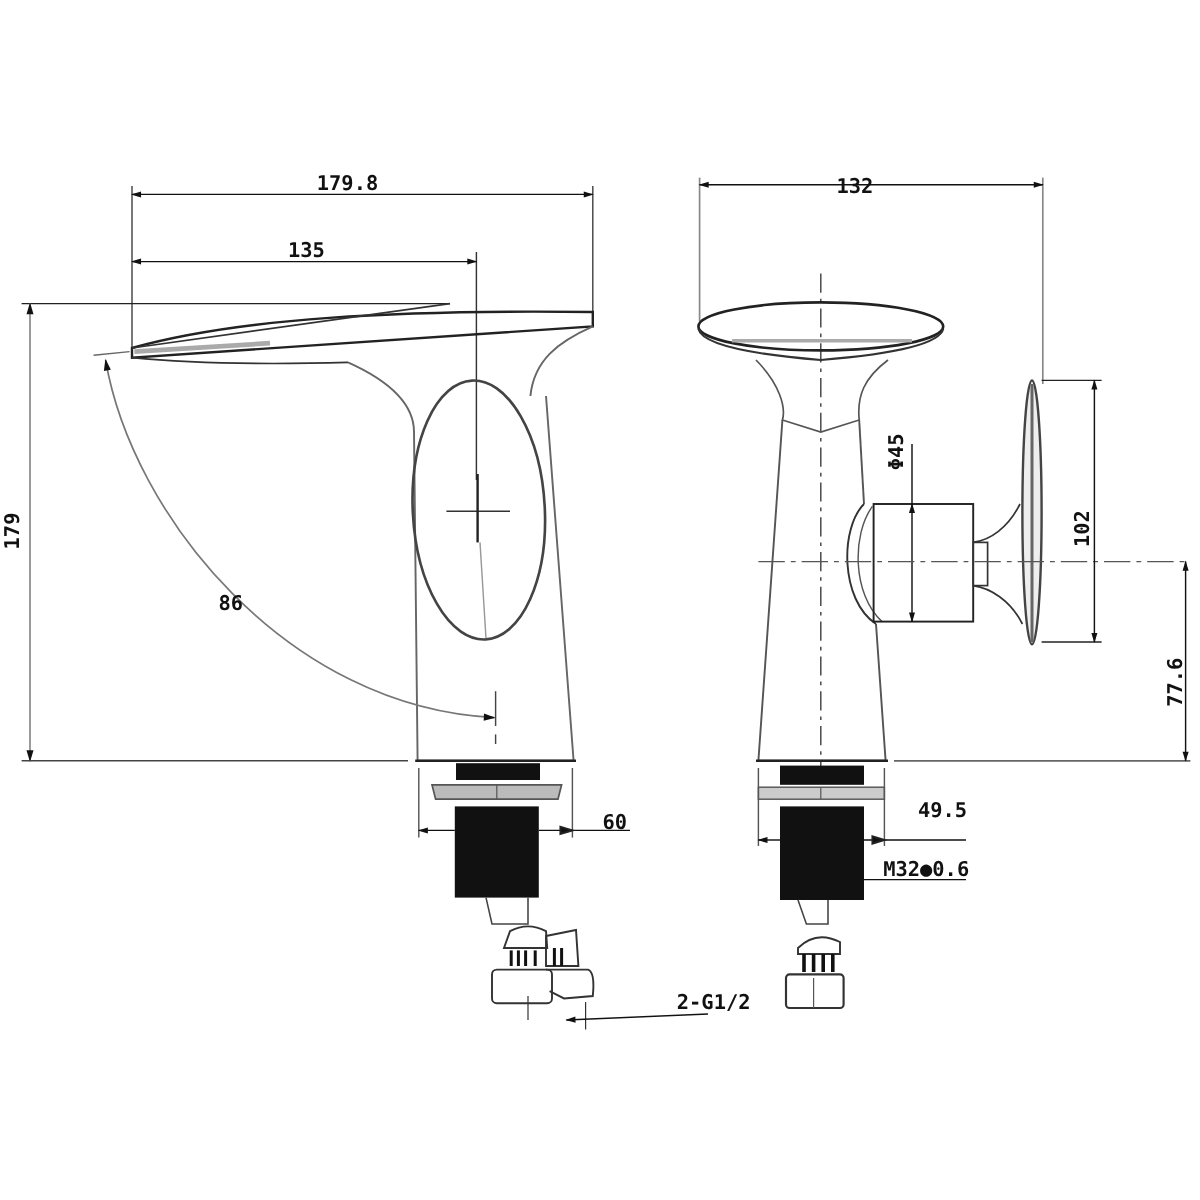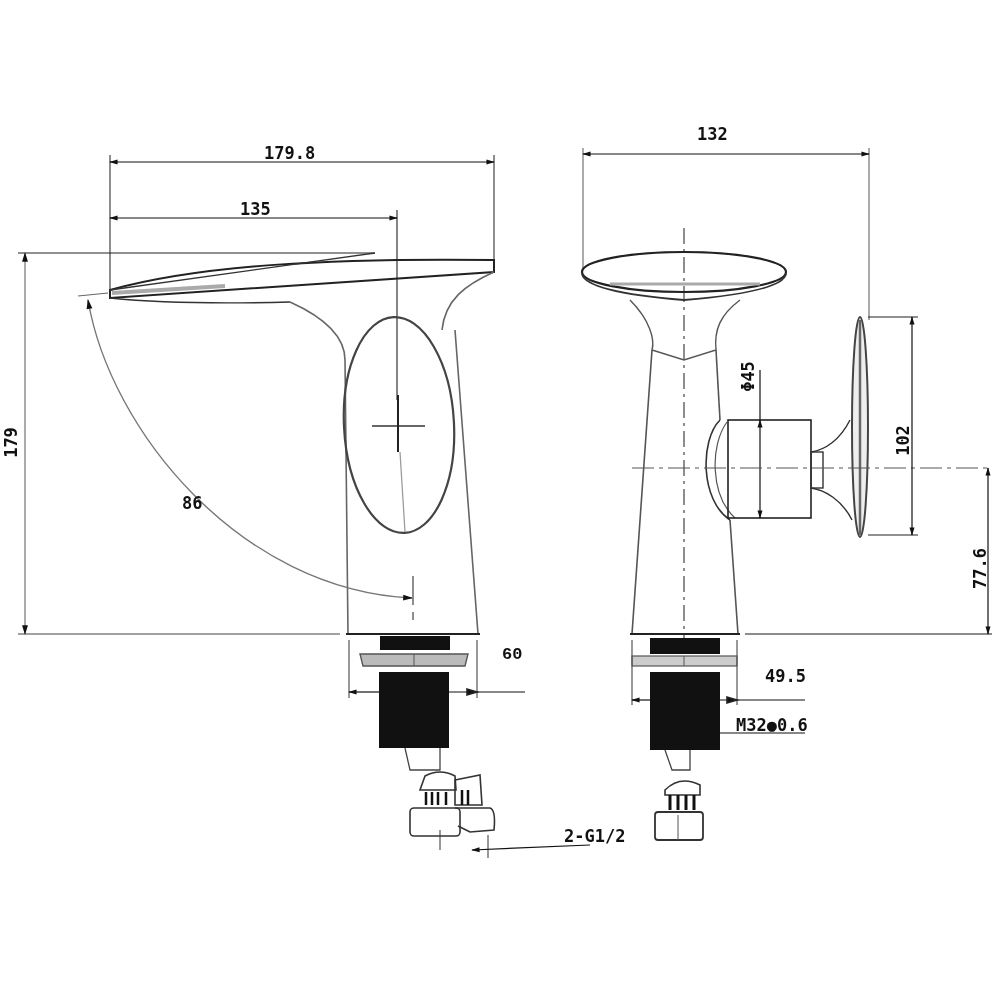--- a/index.html
+++ b/index.html
@@ -146,20 +146,20 @@
     </g>
     <rect x="655" y="812" width="48" height="28" rx="3" stroke="#333" stroke-width="1.8"></rect>
     <line x1="678" y1="815" x2="678" y2="840" stroke="#555" stroke-width="1"></line>
   </g>
 </svg>
 
 <div class="lbl" style="left:264px;top:145px;">179.8</div>
 <div class="lbl" style="left:240px;top:201px;">135</div>
 <div class="lbl rot" style="left:-4px;top:434px;">179</div>
 <div class="lbl" style="left:168px;top:495px;margin-left:14px;">86</div>
-<div class="lbl" style="left:502px;top:646px;font-family:Liberation Mono, monospace;">60</div>
+<div class="lbl" style="left:502px;top:678px;">60</div>
 <div class="lbl" style="left:532px;top:828px;margin-left:32px;">2-G1/2</div>
-<div class="lbl" style="left:697px;top:126px;">132</div>
+<div class="lbl" style="left:697px;top:148px;">132</div>
 <div class="lbl rot" style="left:733px;top:368px;">Φ45</div>
 <div class="lbl rot" style="left:888px;top:432px;">102</div>
 <div class="lbl rot" style="left:960px;top:560px;">77.6</div>
 <div class="lbl" style="left:765px;top:668px;">49.5</div>
 <div class="lbl" style="left:736px;top:717px;">M32●0.6</div>
 
 </body></html>

